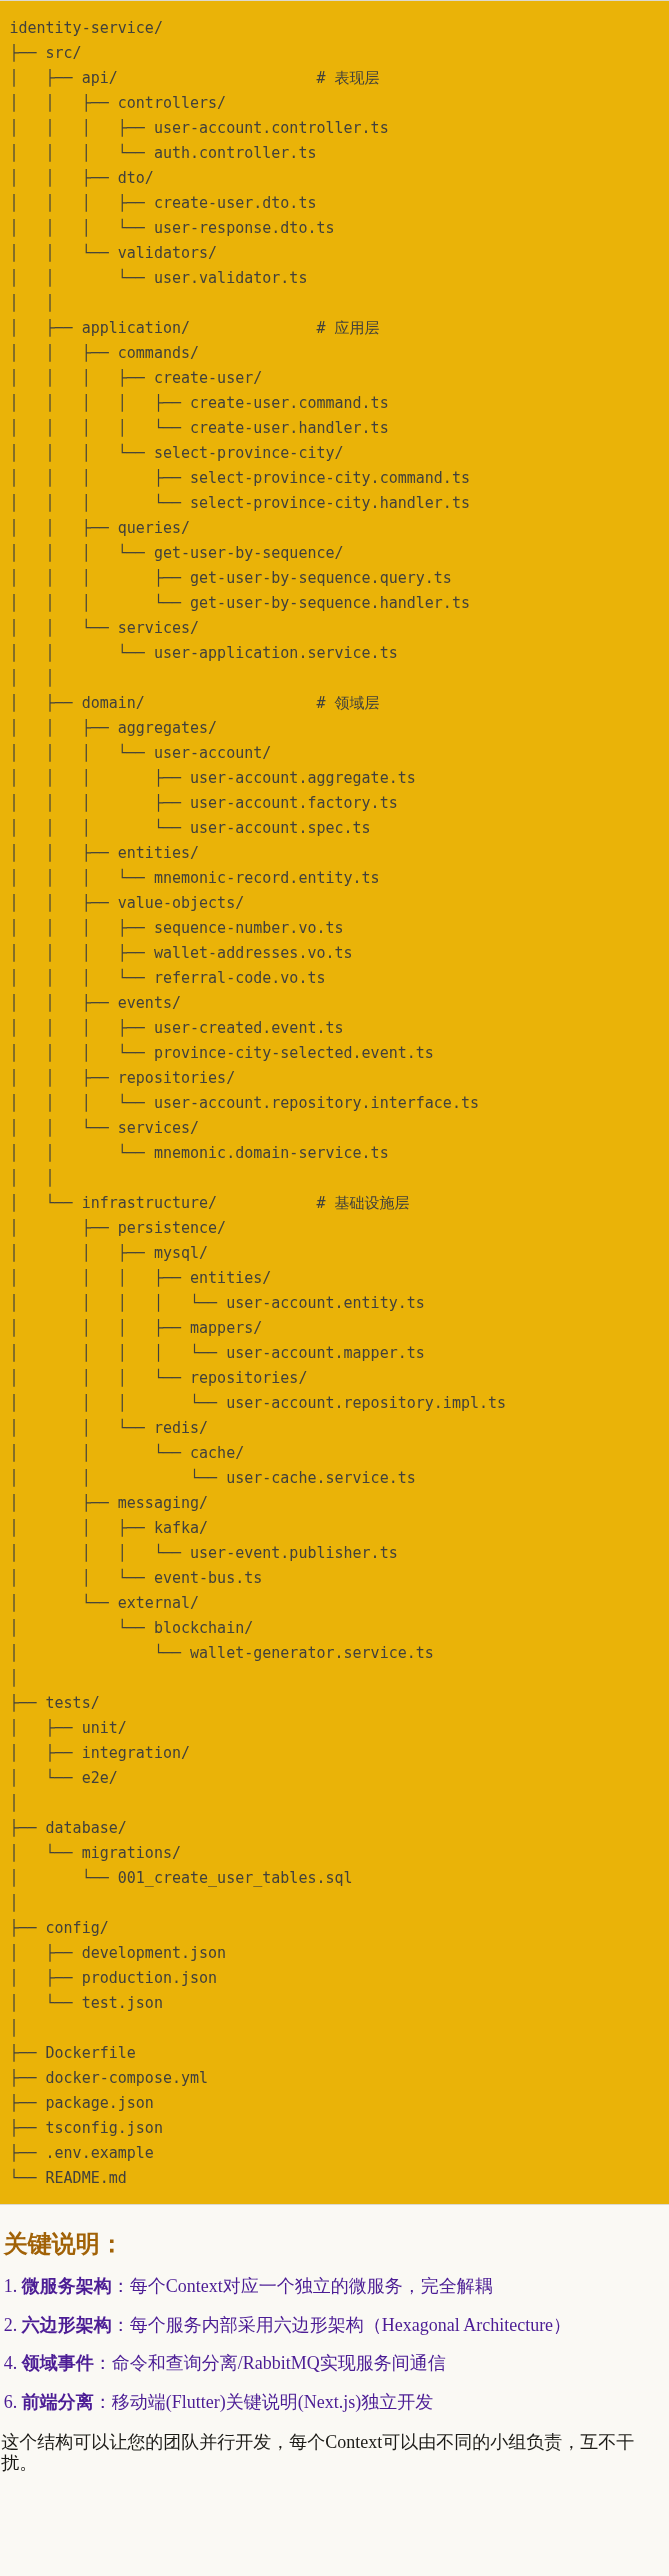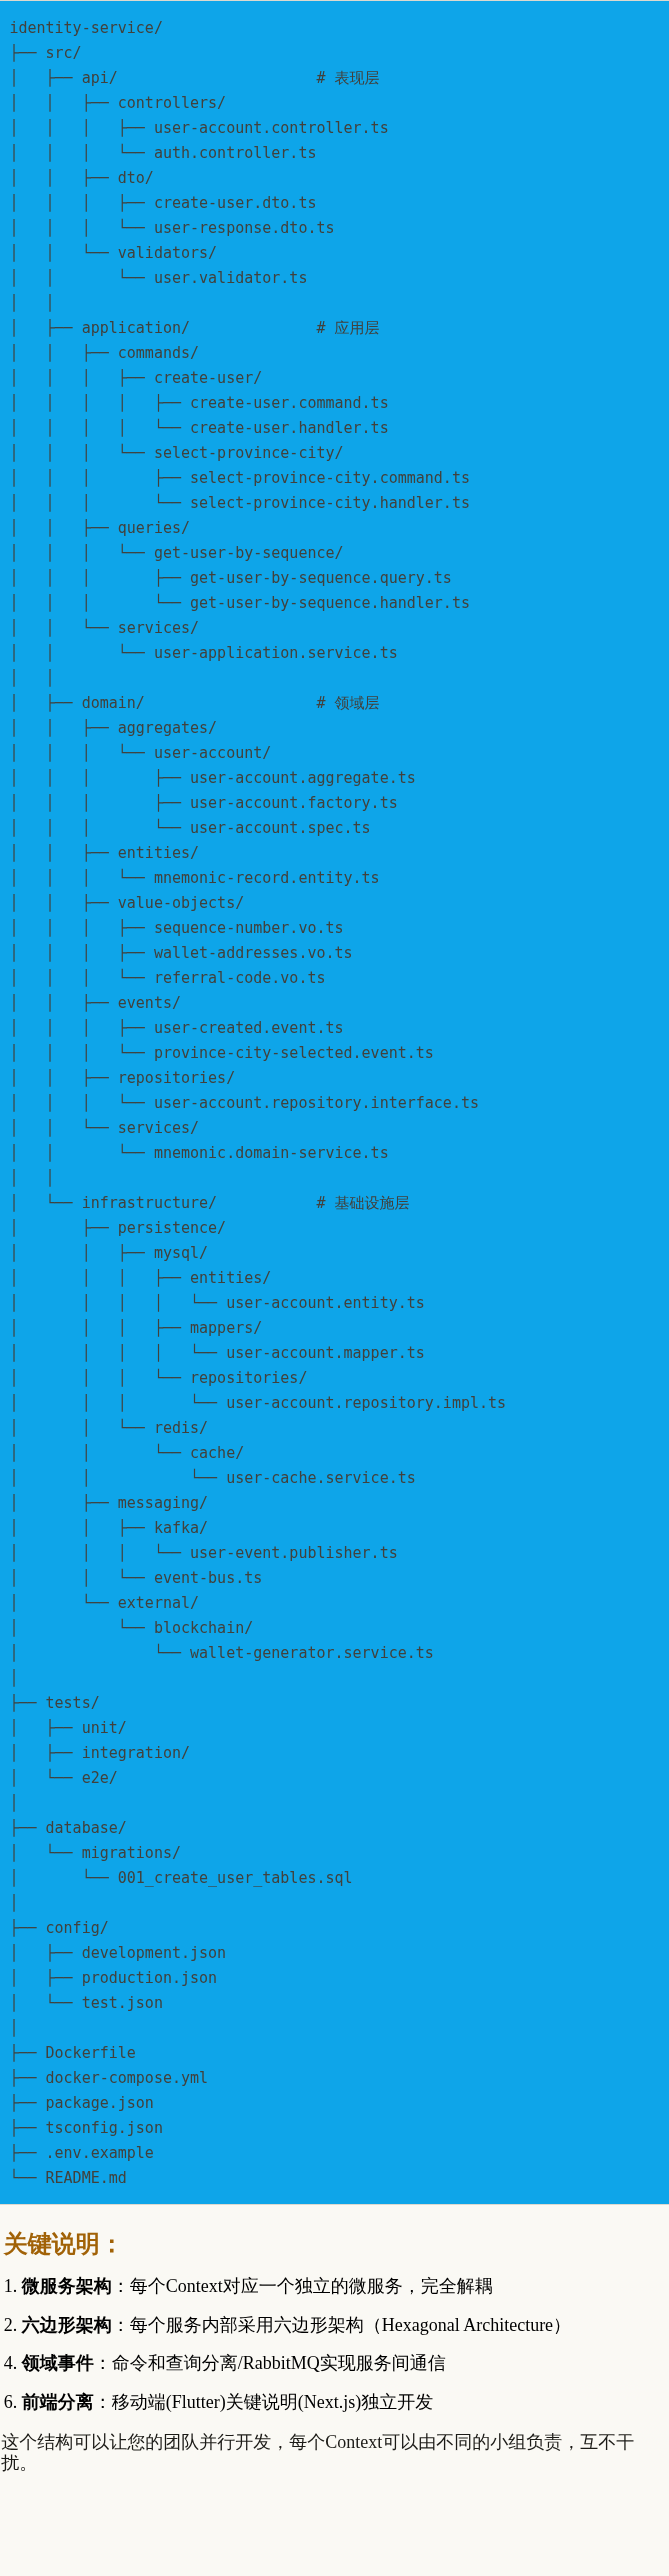--- a/index.html
+++ b/index.html
@@ -20,21 +20,21 @@
     font-weight: 700;
     color: #161511;
     margin: 5px 0 10px 3.8px;
     line-height: 1.3;
     letter-spacing: 0;
   }
   pre.code-block {
     box-sizing: border-box;
     width: 669px;
     margin: 0;
-    background: #0ea5e9;
+    background: #eab308;
     border: none;
     border-top: 0.6px solid #dcd9cf;
     border-bottom: 0.6px solid #dcd9cf;
     padding: 15px 11.3px 12.5px 9.4px;
     overflow: hidden;
   }
   pre.code-block code {
     font-family: "DejaVu Sans Mono", "Liberation Mono", monospace;
     font-size: 15px;
     line-height: 25px;
@@ -51,21 +51,21 @@
   }
   .notes-list {
     margin: 0;
     padding: 0;
     list-style: none;
   }
   .note-item {
     font-size: 18px;
     line-height: 21px;
     margin: 17.5px 0 0 3.8px;
-    color: #000000;
+    color: #4c1d95;
   }
   .note-item .num {
     display: inline-block;
     margin-right: 4.4px;
   }
   .note-item .term {
     font-weight: 700;
   }
   .closing-paragraph {
     font-size: 18px;

